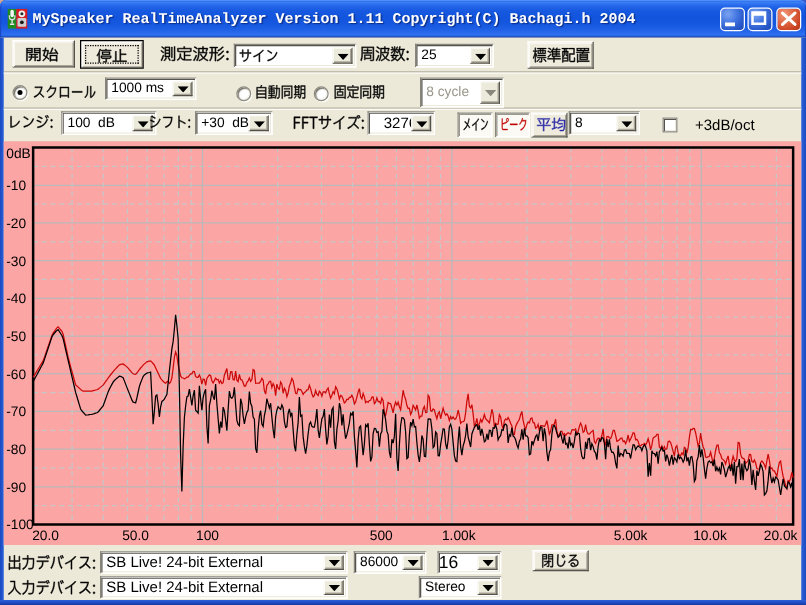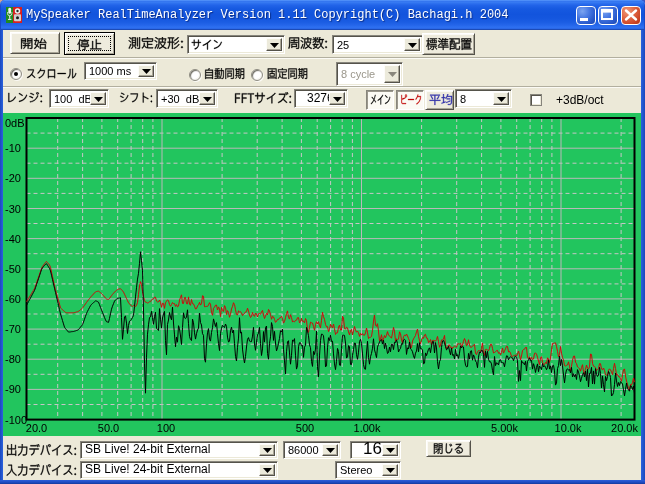--- a/index.html
+++ b/index.html
@@ -3,21 +3,21 @@
 *{margin:0;padding:0;box-sizing:border-box}
 html,body{width:645px;height:484px;overflow:hidden}
 body{position:relative;background:#ece9d8;font-family:"Liberation Sans",sans-serif;-webkit-font-smoothing:antialiased}
 .jp{position:absolute}
 #titlebar{position:absolute;left:0;top:0;width:645px;height:30px;
  background:linear-gradient(180deg,#0f2fd0 0%,#2563e8 3%,#3c80f4 6%,#2e71ef 11%,#2163e8 18%,#1659e0 30%,#1254dd 48%,#1557df 62%,#1b5de3 74%,#2566ea 84%,#2e70f1 91%,#2a68e8 95%,#1a45ac 99%,#15389a 100%);
  border-radius:5px 5px 0 0}
 #titlebar:before{content:"";position:absolute;left:0;top:0;right:0;height:30px;border-radius:5px 5px 0 0;
  box-shadow:inset 0 1px 0 #4e8ef8,inset 1px 0 0 #1a49c8,inset -1px 0 0 #1a49c8}
 #title{position:absolute;left:26px;top:8px;color:#fff;font-family:"Liberation Mono",monospace;
- font-weight:normal;font-size:12px;letter-spacing:0px;white-space:pre;text-shadow:1px 1px 1px rgba(0,10,60,.55)}
+ font-weight:bold;font-size:12px;letter-spacing:0px;white-space:pre;text-shadow:1px 1px 1px rgba(0,10,60,.55)}
 .wbtn{position:absolute;top:6px;width:20px;height:19px;border-radius:4px;border:1px solid #fff;}
 .wbtn.mm{background:radial-gradient(circle at 30% 25%,#7ba4f0 0%,#4577e2 40%,#2757c8 75%,#1e4bb5 100%)}
 .wbtn.cl{background:radial-gradient(circle at 30% 25%,#f09878 0%,#e06846 40%,#cc4424 75%,#b03618 100%)}
 #borderL,#borderR{position:absolute;top:30px;bottom:0;width:3px;background:linear-gradient(90deg,#1b48bd,#2a62de)}
 #borderL{left:0}
 #borderR{right:0;width:4px;background:linear-gradient(90deg,#2a62de,#1b48bd)}
 #borderB{position:absolute;left:0;bottom:0;width:645px;height:4px;background:linear-gradient(180deg,#2c5fd9,#1f4cc4 55%,#143a9c)}
 .btn{position:absolute;background:#efedе0;border:1px solid;border-color:#ffffff #54524a #54524a #ffffff;
  box-shadow:inset 1px 1px 0 #fbfaf6,inset -1px -1px 0 #a9a597;background:#eeebdd}
 .btn.def{border:1px solid #000;box-shadow:inset 1px 1px 0 #fff,inset -1px -1px 0 #a9a597,inset 2px 2px 0 #f5f3ec}
@@ -27,21 +27,21 @@
 .cbtn{position:absolute;background:#eceadb;border:1px solid;border-color:#fdfcf9 #54524a #54524a #fdfcf9;
  box-shadow:inset -1px -1px 0 #a9a597;display:flex;align-items:center;justify-content:center}
 .radio{position:absolute;width:12px;height:12px;border-radius:50%;background:#fff;
  border:1px solid #8d8b80;box-shadow:inset 1px 1px 1px #6e6c62, inset -1px -1px 0 #f6f5ef, 1px 1px 0 #fbfaf5}
 .rdot{position:absolute;left:3px;top:3px;width:4px;height:4px;border-radius:50%;background:#000}
 .check{position:absolute;width:12px;height:12px;background:#fff;border:1px solid #87857c;
  box-shadow:inset 1px 1px 0 #55534b, inset -1px -1px 0 #ece9d8}
 .sbox{position:absolute;background:#fbfaf4;border:1px solid;border-color:#87857c #fff #fff #87857c;
  box-shadow:inset 1px 1px 0 #9b988d}
 .lat{position:absolute;font-size:12px;color:#000;white-space:pre}
-#chartbg{position:absolute;left:3px;top:113px;width:638px;height:323px;background:#22c55e}
+#chartbg{position:absolute;left:3px;top:113px;width:638px;height:323px;background:#fca5a5}
 .ax{font-family:"Liberation Sans",sans-serif;font-size:11px;fill:#000}
 .gs{stroke:#b9b9b9;stroke-width:1}
 .gd{stroke:#c6c6c6;stroke-width:1;stroke-dasharray:4 3}
 </style></head><body>
 <div style="position:absolute;left:0;top:0;width:8px;height:8px;background:#d8a58f"></div>
 <div style="position:absolute;right:0;top:0;width:6px;height:6px;background:#3a56c4"></div>
 <div id="titlebar"></div>
 <div id="borderL"></div>
 <div id="borderR"></div>
 <div id="borderB"></div>
@@ -92,21 +92,21 @@
         <path d="M0 0h9L4.5 5z" fill="#000"></path>
       </svg>
     </div>
   </div>
 <svg class="jp" style="left:191px;top:38.5px" width="32" height="12" viewBox="0 -6 300 100" preserveAspectRatio="none">
     <path d="M92.5 19.3V26.0H73.5V34.8Q73.5 53.8 64.5 64.4Q55.5 75.1 36.9 80.5L33.8 73.9Q45.5 70.6 52.6 65.8Q59.7 60.9 63.1 53.5Q66.4 46.0 66.4 34.8V26.0H33.4V50.1H26.3V26.0H7.5V19.3H26.3V0.0H33.4V19.3H66.4V-0.7H73.5V19.3Z M186.6 5.5Q174.6 18.1 158.5 28.4V81.0H151.1V33.0Q133.5 43.5 112.9 50.8L110.0 44.1Q130.1 37.3 149.1 25.8Q168.2 14.4 181.8 0.3Z M245.7 27.0Q231.4 17.3 214.8 9.6L218.4 3.3Q235.1 11.2 249.7 21.0ZM216.0 69.2Q233.6 65.9 246.0 59.5Q258.4 53.1 267.2 42.6Q276.1 32.1 282.7 16.2L288.8 20.3Q278.9 44.6 262.0 58.0Q245.1 71.4 218.0 76.5Z" fill="#000" stroke="#000" stroke-width="3"></path>
   </svg>
 <svg class="jp" style="left:288px;top:37px" width="40" height="13" viewBox="0 -6 331 100" preserveAspectRatio="none">
     <path d="M11.1 -2.2H91.7V76.6Q91.7 80.5 90.0 82.2Q88.2 83.9 84.3 83.9H68.4L66.9 78.1H85.3V3.6H17.5V34.4Q17.5 53.4 15.6 64.8Q13.6 76.2 8.8 85.0L3.2 79.8Q7.7 71.9 9.4 61.8Q11.1 51.7 11.1 34.0ZM21.7 37.9V32.5H47.6V22.3H24.8V16.9H47.6V7.4H53.4V16.9H77.3V22.3H53.4V32.5H80.3V37.9ZM28.7 46.0H73.6V71.1H34.7V77.8H28.7ZM34.7 65.8H67.6V51.2H34.7Z M193.3 85.4Q178.3 78.7 168.0 70.1Q157.5 79.0 141.5 85.4L138.5 79.4Q153.2 74.0 163.3 65.7Q153.8 56.3 146.8 42.7L152.1 39.6Q158.4 52.4 167.9 61.6Q178.7 51.0 183.1 36.3H142.1Q141.7 52.1 138.6 63.8Q135.4 75.6 128.8 85.1L123.6 80.4Q130.2 71.9 132.9 60.2Q135.7 48.4 135.7 32.2V5.4H161.6V-5.5H167.8V5.4H193.8V10.3Q192.0 18.2 187.5 26.2L182.1 23.9Q183.7 21.2 185.2 17.7Q186.6 14.3 187.3 11.3H167.7V30.4H190.0V35.3Q184.8 53.3 172.7 65.7Q182.7 73.8 196.1 79.3ZM128.1 12.0Q119.0 4.8 109.4 -0.3L112.7 -5.3Q123.0 0.0 131.5 7.1ZM161.6 30.4V11.3H142.1V30.4ZM122.4 36.1Q113.1 28.6 103.9 23.5L107.2 18.6Q116.9 23.6 125.9 31.2ZM127.0 50.2Q124.1 58.9 119.7 68.0Q115.3 77.2 110.0 84.6L105.0 80.3Q114.6 67.6 121.4 47.9Z M296.5 79.8 293.0 85.7Q280.6 75.3 272.4 63.0Q263.0 75.4 248.4 85.7L246.0 81.4L245.0 83.0Q239.3 79.1 231.1 74.3Q222.4 81.7 208.5 85.9L206.1 80.6Q218.3 76.8 225.6 71.2Q218.4 67.3 209.7 63.2Q213.3 58.0 215.9 53.3H204.5V48.0H218.8Q222.1 41.3 223.6 37.3L226.7 38.0V19.2H226.0Q225.6 24.5 220.6 29.1Q215.5 33.8 207.2 38.4L204.3 33.1Q210.8 29.7 216.2 25.7Q221.7 21.7 224.3 17.9H204.5V12.6H226.7V-5.3H232.6V12.6H253.3V17.9H232.6V22.4H233.0L234.1 21.3Q235.1 20.3 235.6 20.3Q236.2 20.3 237.1 21.2L247.0 31.0Q252.9 23.3 256.4 14.1Q259.8 5.0 261.9 -6.0L267.6 -5.1Q266.2 2.9 263.7 10.3H295.6V16.4H289.0Q287.1 40.0 276.2 57.5Q283.6 68.9 296.5 79.8ZM250.9 -1.3Q249.3 2.0 247.1 5.4Q244.8 8.8 242.5 11.2L237.8 7.8Q240.0 5.5 242.2 2.2Q244.3 -1.0 245.8 -4.1ZM216.3 11.0Q215.1 8.3 212.9 5.1Q210.7 1.9 208.3 -0.8L213.1 -3.8Q215.4 -1.3 217.7 2.0Q220.0 5.4 221.3 8.2ZM282.9 16.4H262.7Q263.8 26.5 266.2 35.1Q268.6 43.7 272.7 51.5Q281.1 36.8 282.9 16.4ZM268.9 57.4Q260.6 42.6 257.9 24.2Q254.0 31.9 248.8 38.0L245.9 33.7L244.2 36.0L233.3 25.0Q232.6 24.3 232.6 25.4V38.9H229.0Q227.3 43.7 225.2 48.0H253.7V53.3H244.5Q241.9 62.8 235.5 70.1Q242.8 74.4 247.9 77.9Q261.2 68.3 268.9 57.4ZM222.6 53.3Q220.5 57.3 218.0 61.1Q225.1 64.3 230.2 67.1Q235.5 61.7 238.1 53.3Z M309.2 29.7V28.4Q309.2 25.7 310.8 24.1Q312.3 22.6 315.3 22.6Q318.3 22.6 319.9 24.1Q321.4 25.7 321.4 28.4V29.7Q321.4 32.4 319.9 34.0Q318.3 35.5 315.3 35.5Q312.3 35.5 310.8 34.0Q309.2 32.4 309.2 29.7ZM309.2 73.4V72.1Q309.2 69.4 310.8 67.8Q312.3 66.3 315.3 66.3Q318.3 66.3 319.9 67.8Q321.4 69.4 321.4 72.1V73.4Q321.4 76.1 319.9 77.7Q318.3 79.2 315.3 79.2Q312.3 79.2 310.8 77.7Q309.2 76.1 309.2 73.4Z" fill="#000" stroke="#000" stroke-width="3"></path>
   </svg>
-<div class="combo" style="left:332px;top:35px;width:91px;height:19px">
+<div class="combo" style="left:332px;top:35px;width:63px;height:19px">
     <span style="position:absolute;left:4px;top:50%;transform:translateY(-54%);font-size:11px;color:#000;white-space:pre">25</span>
     <div class="cbtn" style="right:2px;top:2px;bottom:2px;width:16px">
       <svg width="9" height="5" viewBox="0 0 9 5" style="margin-top:1px">
         <path d="M0 0h9L4.5 5z" fill="#000"></path>
       </svg>
     </div>
   </div>
 <div class="btn" style="left:422px;top:32.5px;width:53px;height:22px"></div>
 <svg class="jp" style="left:426px;top:37.5px" width="46" height="13" viewBox="0 -6 400 100" preserveAspectRatio="none">
     <path d="M33.1 47.0 29.5 50.8 22.9 34.5Q22.7 34.1 22.5 34.1Q22.3 34.2 22.3 34.6V85.4H16.8V33.7H16.1Q15.2 49.8 7.1 63.0L3.3 58.1Q8.9 49.5 12.0 39.3Q15.1 29.1 16.1 18.7H4.8V13.4H16.8V-5.4H22.3V13.4H32.2V18.7H22.3V31.9H22.9L24.1 30.9Q24.9 30.3 25.5 30.3Q26.2 30.3 26.7 31.5ZM36.7 10.6H53.1V2.5H33.3V-2.8H95.2V2.5H74.7V10.6H91.6V33.0H36.7ZM58.4 10.6H69.5V2.5H58.4ZM53.1 15.5H42.2V28.1H53.1ZM69.5 15.5H58.4V28.1H69.5ZM86.1 28.1V15.5H74.7V28.1ZM90.6 40.4V45.6H37.2V40.4ZM95.2 58.5H66.8V78.3Q66.8 81.6 65.2 83.2Q63.7 84.8 60.4 84.8H49.1L47.5 79.4H60.7V58.5H33.2V53.3H95.2ZM50.6 65.5Q47.3 70.0 42.2 74.7Q37.1 79.4 32.0 82.6L28.6 77.7Q33.5 74.9 38.4 70.6Q43.2 66.3 46.4 62.0ZM79.4 62.1Q83.3 65.1 88.5 70.0Q93.6 75.0 96.6 78.5L92.4 82.7Q89.1 78.6 84.2 73.8Q79.2 69.0 75.1 65.7Z M195.4 60.9V66.5H152.4V85.4H146.0V66.5H104.6V60.9H146.0V50.9H135.8V18.7Q132.3 22.6 129.2 25.2L125.2 21.0Q132.0 15.2 136.9 8.2Q141.9 1.3 145.0 -6.2L150.5 -4.8Q149.0 -0.5 146.4 4.1H163.6Q166.8 -0.8 168.8 -5.8L174.4 -4.8Q172.5 0.0 169.9 4.1H192.9V9.5H168.5V17.8H190.3V23.0H168.5V31.5H190.3V36.7H168.5V45.5H193.2V50.9H152.4V60.9ZM127.3 9.3Q119.2 4.2 109.4 -0.3L112.6 -5.3Q123.1 -0.7 130.5 4.4ZM143.0 9.5Q142.4 10.5 141.6 11.5V17.8H162.9V9.5ZM122.7 27.9Q115.9 23.4 105.2 18.4L108.5 13.5Q118.0 17.4 126.0 23.0ZM141.6 31.5H162.9V23.0H141.6ZM130.7 36.9Q126.4 42.1 120.8 47.0Q115.1 51.9 108.8 55.8L105.1 50.7Q111.2 47.0 117.0 42.3Q122.7 37.6 127.2 32.8ZM162.9 36.7H141.6V45.5H162.9Z M219.9 3.2H204.6V-2.3H250.2V3.2H236.4V15.8H248.5V79.2H213.7V85.8H207.9V15.8H219.9ZM289.3 56.0 295.0 57.7V76.7Q295.0 80.2 293.6 81.6Q292.2 83.0 288.7 83.0H267.4Q261.5 83.0 258.8 80.3Q256.1 77.7 256.1 71.9V30.9H285.6V3.6H253.4V-2.3H291.8V36.8H262.3V70.3Q262.3 73.2 262.9 74.6Q263.4 76.0 264.8 76.5Q266.2 77.0 269.2 77.0H289.3ZM225.3 15.8H231.0V3.2H225.3ZM237.8 46.3Q231.0 46.3 231.0 39.0V21.1H225.3Q225.2 32.0 223.4 39.2Q221.6 46.5 217.2 51.7L213.7 48.3V56.7H242.9V46.3ZM220.4 21.1H213.7V47.2Q217.4 43.0 218.9 36.6Q220.4 30.3 220.4 21.2ZM242.9 41.2V21.1H236.0V37.5Q236.0 39.7 236.7 40.4Q237.4 41.2 239.4 41.2ZM213.7 62.0V73.6H242.9V62.0Z M395.2 21.2V26.3H354.0L353.0 29.1Q352.3 31.3 351.7 32.8H384.6V70.0H328.2V32.8H345.5Q347.5 27.5 347.9 26.3H304.8V21.2H349.5Q350.9 15.6 351.0 15.1H308.1V-3.0H391.9V15.1H357.1L355.5 21.2ZM334.0 2.0H314.1V10.1H334.0ZM339.7 2.0V10.1H359.4V2.0ZM365.2 10.1H385.9V2.0H365.2ZM310.7 34.0H317.0V75.7H394.8V81.0H317.0V85.9H310.7ZM334.2 43.5H378.6V37.5H334.2ZM378.6 48.1H334.2V54.1H378.6ZM334.2 58.7V65.2H378.6V58.7Z" fill="#000" stroke="#000" stroke-width="3"></path>
@@ -137,21 +137,21 @@
     <span style="position:absolute;left:4px;top:50%;transform:translateY(-54%);font-size:11px;color:#9b978b;white-space:pre">8 cycle</span>
     <div class="cbtn" style="right:2px;top:2px;bottom:2px;width:16px">
       <svg width="9" height="5" viewBox="0 0 9 5" style="margin-top:1px">
         <path d="M0 0h9L4.5 5z" fill="#8a877d"></path>
       </svg>
     </div>
   </div>
 <svg class="jp" style="left:6px;top:92px" width="37" height="12" viewBox="0 -6 331 100" preserveAspectRatio="none">
     <path d="M21.8 77.6V1.6H28.9V70.5Q45.6 68.3 59.8 58.4Q74.0 48.5 82.7 31.9L88.3 36.3Q79.1 53.6 63.6 64.5Q48.0 75.4 28.9 77.6Z M145.7 27.0Q131.4 17.3 114.8 9.6L118.4 3.3Q135.1 11.2 149.7 21.0ZM116.0 69.2Q133.6 65.9 146.0 59.5Q158.4 53.1 167.2 42.6Q176.1 32.1 182.7 16.2L188.8 20.3Q178.9 44.6 162.0 58.0Q145.1 71.4 118.0 76.5Z M289.8 11.9Q284.8 3.0 279.6 -3.9L284.9 -6.7Q291.0 1.7 295.0 9.2ZM278.9 17.3Q274.5 8.7 268.8 1.4L274.2 -1.5Q280.3 6.9 284.2 14.5ZM247.0 20.6Q240.3 17.0 232.4 13.7Q224.4 10.4 217.4 8.2L220.0 1.7Q226.7 3.8 234.8 7.1Q242.8 10.5 250.1 14.3ZM213.8 73.0Q231.1 70.5 243.8 64.3Q256.5 58.1 265.8 47.4Q275.1 36.7 282.3 20.4L288.5 24.7Q277.6 49.4 260.2 62.8Q242.8 76.2 215.7 80.3ZM239.2 45.7Q231.8 42.1 223.8 38.9Q215.8 35.7 209.1 33.7L211.5 27.2Q218.5 29.3 226.7 32.5Q234.9 35.8 242.0 39.4Z M309.2 29.7V28.4Q309.2 25.7 310.8 24.1Q312.3 22.6 315.3 22.6Q318.3 22.6 319.9 24.1Q321.4 25.7 321.4 28.4V29.7Q321.4 32.4 319.9 34.0Q318.3 35.5 315.3 35.5Q312.3 35.5 310.8 34.0Q309.2 32.4 309.2 29.7ZM309.2 73.4V72.1Q309.2 69.4 310.8 67.8Q312.3 66.3 315.3 66.3Q318.3 66.3 319.9 67.8Q321.4 69.4 321.4 72.1V73.4Q321.4 76.1 319.9 77.7Q318.3 79.2 315.3 79.2Q312.3 79.2 310.8 77.7Q309.2 76.1 309.2 73.4Z" fill="#000" stroke="#000" stroke-width="3"></path>
   </svg>
-<div class="combo" style="left:49px;top:89px;width:60px;height:19px">
+<div class="combo" style="left:49px;top:89px;width:76px;height:19px">
     <span style="position:absolute;left:4px;top:50%;transform:translateY(-54%);font-size:11px;color:#000;white-space:pre">100  dB</span>
     <div class="cbtn" style="right:2px;top:2px;bottom:2px;width:16px">
       <svg width="9" height="5" viewBox="0 0 9 5" style="margin-top:1px">
         <path d="M0 0h9L4.5 5z" fill="#000"></path>
       </svg>
     </div>
   </div>
 <svg class="jp" style="left:119px;top:92px" width="34" height="12" viewBox="0 -6 331 100" preserveAspectRatio="none">
     <path d="M49.5 18.6Q42.8 15.0 34.9 11.7Q26.9 8.4 19.9 6.2L22.5 -0.3Q29.2 1.8 37.2 5.1Q45.3 8.5 52.6 12.3ZM16.3 71.0Q33.6 68.5 46.3 62.3Q59.0 56.1 68.3 45.4Q77.6 34.7 84.8 18.4L91.0 22.7Q80.1 47.4 62.7 60.8Q45.3 74.2 18.2 78.3ZM41.7 43.7Q34.3 40.1 26.3 36.9Q18.3 33.7 11.6 31.7L14.0 25.2Q21.0 27.3 29.2 30.5Q37.4 33.8 44.5 37.4Z M113.2 6.5H183.4Q183.0 26.5 177.6 40.8Q172.2 55.0 160.8 64.5Q149.5 74.0 131.3 79.0L128.0 71.9Q144.2 67.4 154.2 59.7Q164.3 52.0 169.2 40.8Q174.2 29.5 175.3 13.7H113.2Z M283.4 54.2Q260.5 42.1 239.2 34.8V81.0H232.0V-0.5H239.2V27.2Q263.5 35.7 286.6 47.8Z M309.2 29.7V28.4Q309.2 25.7 310.8 24.1Q312.3 22.6 315.3 22.6Q318.3 22.6 319.9 24.1Q321.4 25.7 321.4 28.4V29.7Q321.4 32.4 319.9 34.0Q318.3 35.5 315.3 35.5Q312.3 35.5 310.8 34.0Q309.2 32.4 309.2 29.7ZM309.2 73.4V72.1Q309.2 69.4 310.8 67.8Q312.3 66.3 315.3 66.3Q318.3 66.3 319.9 67.8Q321.4 69.4 321.4 72.1V73.4Q321.4 76.1 319.9 77.7Q318.3 79.2 315.3 79.2Q312.3 79.2 310.8 77.7Q309.2 76.1 309.2 73.4Z" fill="#000" stroke="#000" stroke-width="3"></path>
   </svg>
@@ -279,21 +279,21 @@
   </div>
 <div class="combo" style="left:283px;top:441px;width:58px;height:18px">
     <span style="position:absolute;left:4px;top:50%;transform:translateY(-54%);font-size:11px;color:#000;white-space:pre">86000</span>
     <div class="cbtn" style="right:2px;top:2px;bottom:2px;width:16px">
       <svg width="9" height="5" viewBox="0 0 9 5" style="margin-top:1px">
         <path d="M0 0h9L4.5 5z" fill="#000"></path>
       </svg>
     </div>
   </div>
 <div class="combo" style="left:350px;top:441px;width:51px;height:18px">
-    <span style="position:absolute;left:12px;top:50%;transform:translateY(-54%);font-size:17px;color:#000;white-space:pre">16</span>
+    <span style="position:absolute;left:0;top:50%;transform:translateY(-54%);font-size:14px;color:#000;white-space:pre">16</span>
     <div class="cbtn" style="right:2px;top:2px;bottom:2px;width:16px">
       <svg width="9" height="5" viewBox="0 0 9 5" style="margin-top:1px">
         <path d="M0 0h9L4.5 5z" fill="#000"></path>
       </svg>
     </div>
   </div>
 <div class="btn" style="left:426px;top:440px;width:45px;height:17px"></div>
 <svg class="jp" style="left:433px;top:442.5px" width="31" height="12" viewBox="0 -6 300 100" preserveAspectRatio="none">
     <path d="M8.7 -2.2H44.5V30.7H15.1V85.0H8.7ZM53.9 -2.2H91.3V77.0Q91.3 80.4 89.8 81.8Q88.3 83.3 84.8 83.3H70.2L69.0 77.6H84.9V30.6H53.9ZM14.9 11.6H38.5V2.8H14.9ZM59.9 11.6H85.1V2.8H59.9ZM14.9 25.7H38.5V16.4H14.9ZM59.9 25.6H85.1V16.4H59.9ZM75.6 47.8H61.5V74.8Q61.5 77.9 59.9 79.3Q58.3 80.8 55.0 80.8H44.0L42.8 75.2H55.3V48.5H54.7Q53.5 55.6 44.7 62.5Q35.9 69.5 24.2 75.2L21.2 69.7Q44.2 59.1 51.1 47.8H23.9V42.4H55.3V33.9H61.5V42.4H75.6Z M125.9 -1.7 133.2 -1.5 130.5 50.4Q129.3 73.1 149.2 73.1Q160.7 73.1 168.3 65.0Q175.9 56.9 180.0 40.0L186.9 42.0Q182.6 60.5 173.2 70.3Q163.7 80.1 149.3 80.1Q136.0 80.1 129.3 72.5Q122.6 65.0 123.3 50.1ZM179.7 18.3Q174.1 8.7 168.9 2.1L174.1 -0.7Q180.9 8.3 184.8 15.4ZM168.8 23.9Q164.8 16.1 158.2 7.6L163.5 4.7Q170.3 13.8 174.1 21.0Z M287.5 54.5Q287.5 62.6 283.1 68.7Q278.8 74.7 270.4 78.0Q262.0 81.3 250.3 81.3Q239.1 81.3 233.1 77.3Q227.1 73.4 227.1 66.3Q227.1 60.1 231.8 56.2Q236.5 52.3 243.6 52.3Q251.9 52.3 257.6 57.6Q263.3 62.9 265.1 73.2Q272.7 71.1 276.5 66.4Q280.4 61.7 280.5 54.9Q280.5 46.2 275.4 41.4Q270.3 36.5 260.0 36.5Q244.4 36.5 229.3 44.7Q225.9 46.5 222.7 48.8Q219.5 51.1 214.7 55.0L210.4 49.9L262.4 7.8L220.5 9.0L220.4 2.4L272.9 1.0L273.1 7.2L235.4 37.6L235.8 38.0Q249.7 30.2 261.6 30.2Q269.6 30.2 275.5 33.3Q281.3 36.4 284.4 42.0Q287.5 47.5 287.5 54.5ZM250.4 75.0Q254.4 75.0 258.7 74.5Q257.3 66.1 253.5 62.3Q249.7 58.5 243.6 58.5Q239.2 58.5 236.6 60.5Q234.0 62.6 234.0 66.2Q234.0 75.0 250.4 75.0Z" fill="#000" stroke="#000" stroke-width="3"></path>
   </svg>

